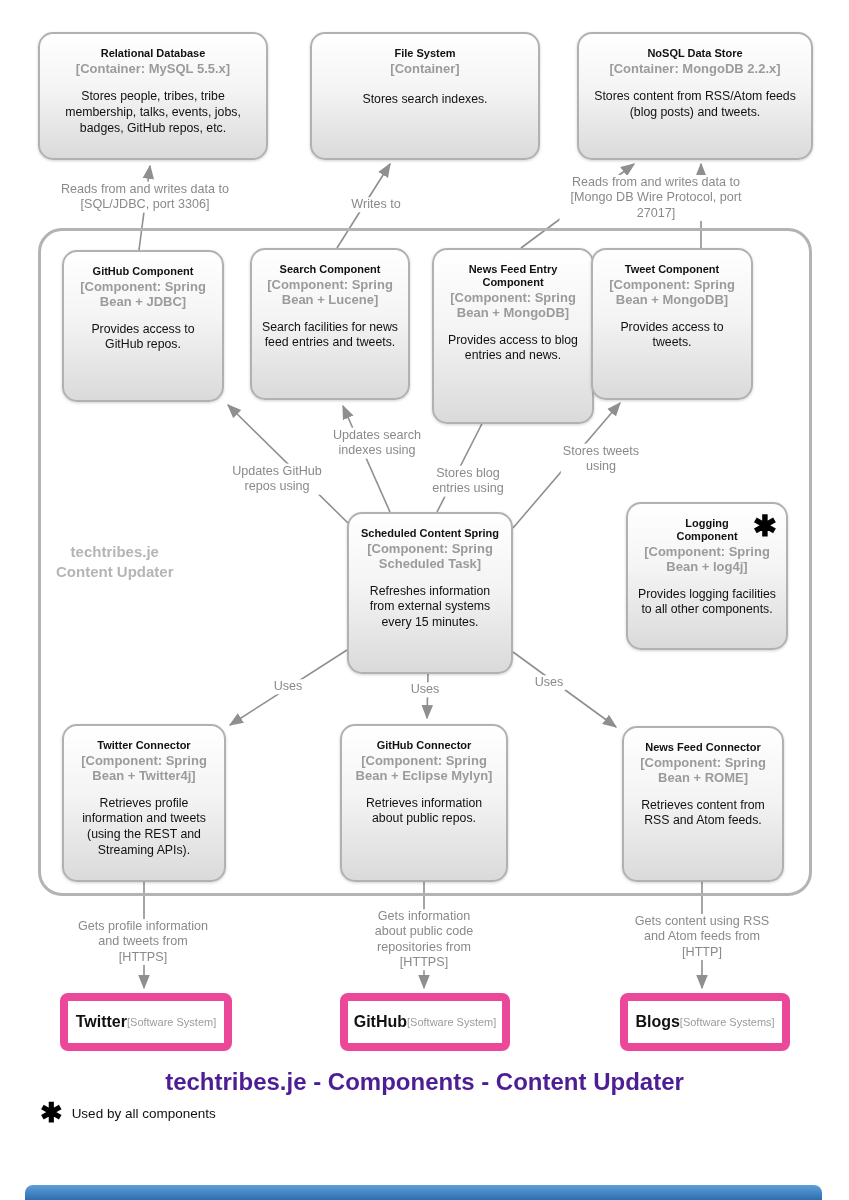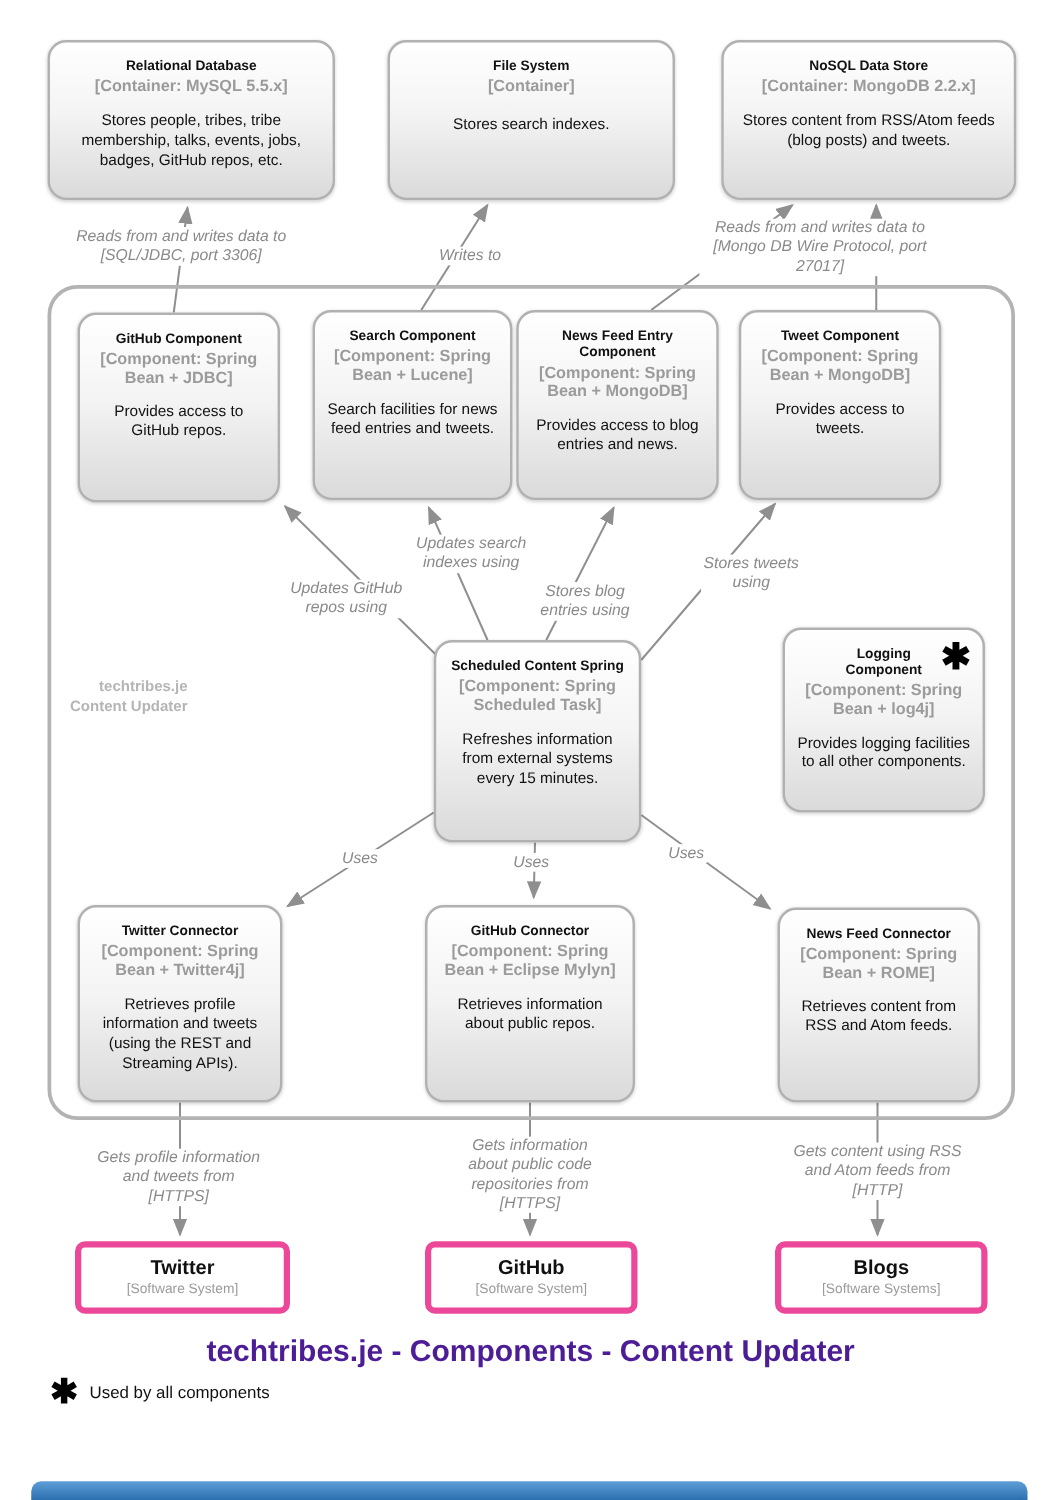--- a/index.html
+++ b/index.html
@@ -20,52 +20,51 @@
   .box .name{font-weight:bold;color:#111;font-size:11px;line-height:1.18;}
   .box .meta{font-weight:bold;color:#9b9b9b;font-size:13px;line-height:1.18;margin-top:1px;}
   .box .desc{color:#111;font-size:12.3px;line-height:1.28;margin-top:12px;}
 
   .container-box .desc{margin-top:13px;}
 
   
   .system{
     position:absolute;
     box-sizing:border-box;
-    border:5px solid #ec4899;
+    border:8px solid #ec4899;
     border-radius:8px;
     background:#ffffff;
-    display:flex;flex-direction:column;align-items:center;justify-content:center;
+    display:flex;flex-direction:row;align-items:center;justify-content:center;
     text-align:center;
   }
   .system .name{font-weight:bold;color:#111;font-size:16px;line-height:1.15;}
   .system .meta{font-weight:normal;color:#9b9b9b;font-size:11px;line-height:1.15;}
 
   
   .boundary{
     position:absolute;
     box-sizing:border-box;
     border:3.5px solid #b3b3b3;
     border-radius:24px;
     background:transparent;
   }
   .boundary-label{
     position:absolute;
-    font-weight:bold;color:#b5b5b5;font-size:12px;line-height:1.3;
-    white-space:pre-line;text-align:right;
+    font-weight:bold;color:#b5b5b5;font-size:15px;line-height:1.3;
+    white-space:pre-line;text-align:center;
   }
 
   
   .rel-label{
     position:absolute;
     transform:translate(-50%,-50%);
     color:#8a8a8a;font-size:12.6px;font-weight:500;line-height:1.22;
     white-space:pre-line;text-align:center;
     background:#ffffff;
     padding:0 2px;
-    font-style:italic;
   }
 
   #arrows{position:absolute;left:0;top:0;pointer-events:none;}
 
   .logging-badge{
     position:absolute;top:8px;right:9px;
     font-size:29px;font-weight:bold;color:#000;line-height:1;
   }
 
   .diagram-title{
@@ -137,21 +136,21 @@
   <div class="box" style="left:250px;top:248px;width:160px;height:152px">
     <div class="name">Search Component</div>
     <div class="meta">[Component: Spring Bean + Lucene]</div>
     <div class="desc">Search facilities for news feed entries and tweets.</div>
   </div>
   <div class="box" style="left:62px;top:250px;width:162px;height:152px">
     <div class="name">GitHub Component</div>
     <div class="meta">[Component: Spring Bean + JDBC]</div>
     <div class="desc">Provides access to GitHub repos.</div>
   </div>
-  <div class="box" style="left:413px;top:248px;width:162px;height:152px">
+  <div class="box" style="left:432px;top:248px;width:162px;height:176px">
     <div class="name">News Feed Entry Component</div>
     <div class="meta">[Component: Spring Bean + MongoDB]</div>
     <div class="desc">Provides access to blog entries and news.</div>
   </div>
   <div class="box" style="left:591px;top:248px;width:162px;height:152px">
     <div class="name">Tweet Component</div>
     <div class="meta">[Component: Spring Bean + MongoDB]</div>
     <div class="desc">Provides access to tweets.</div>
   </div>
 

